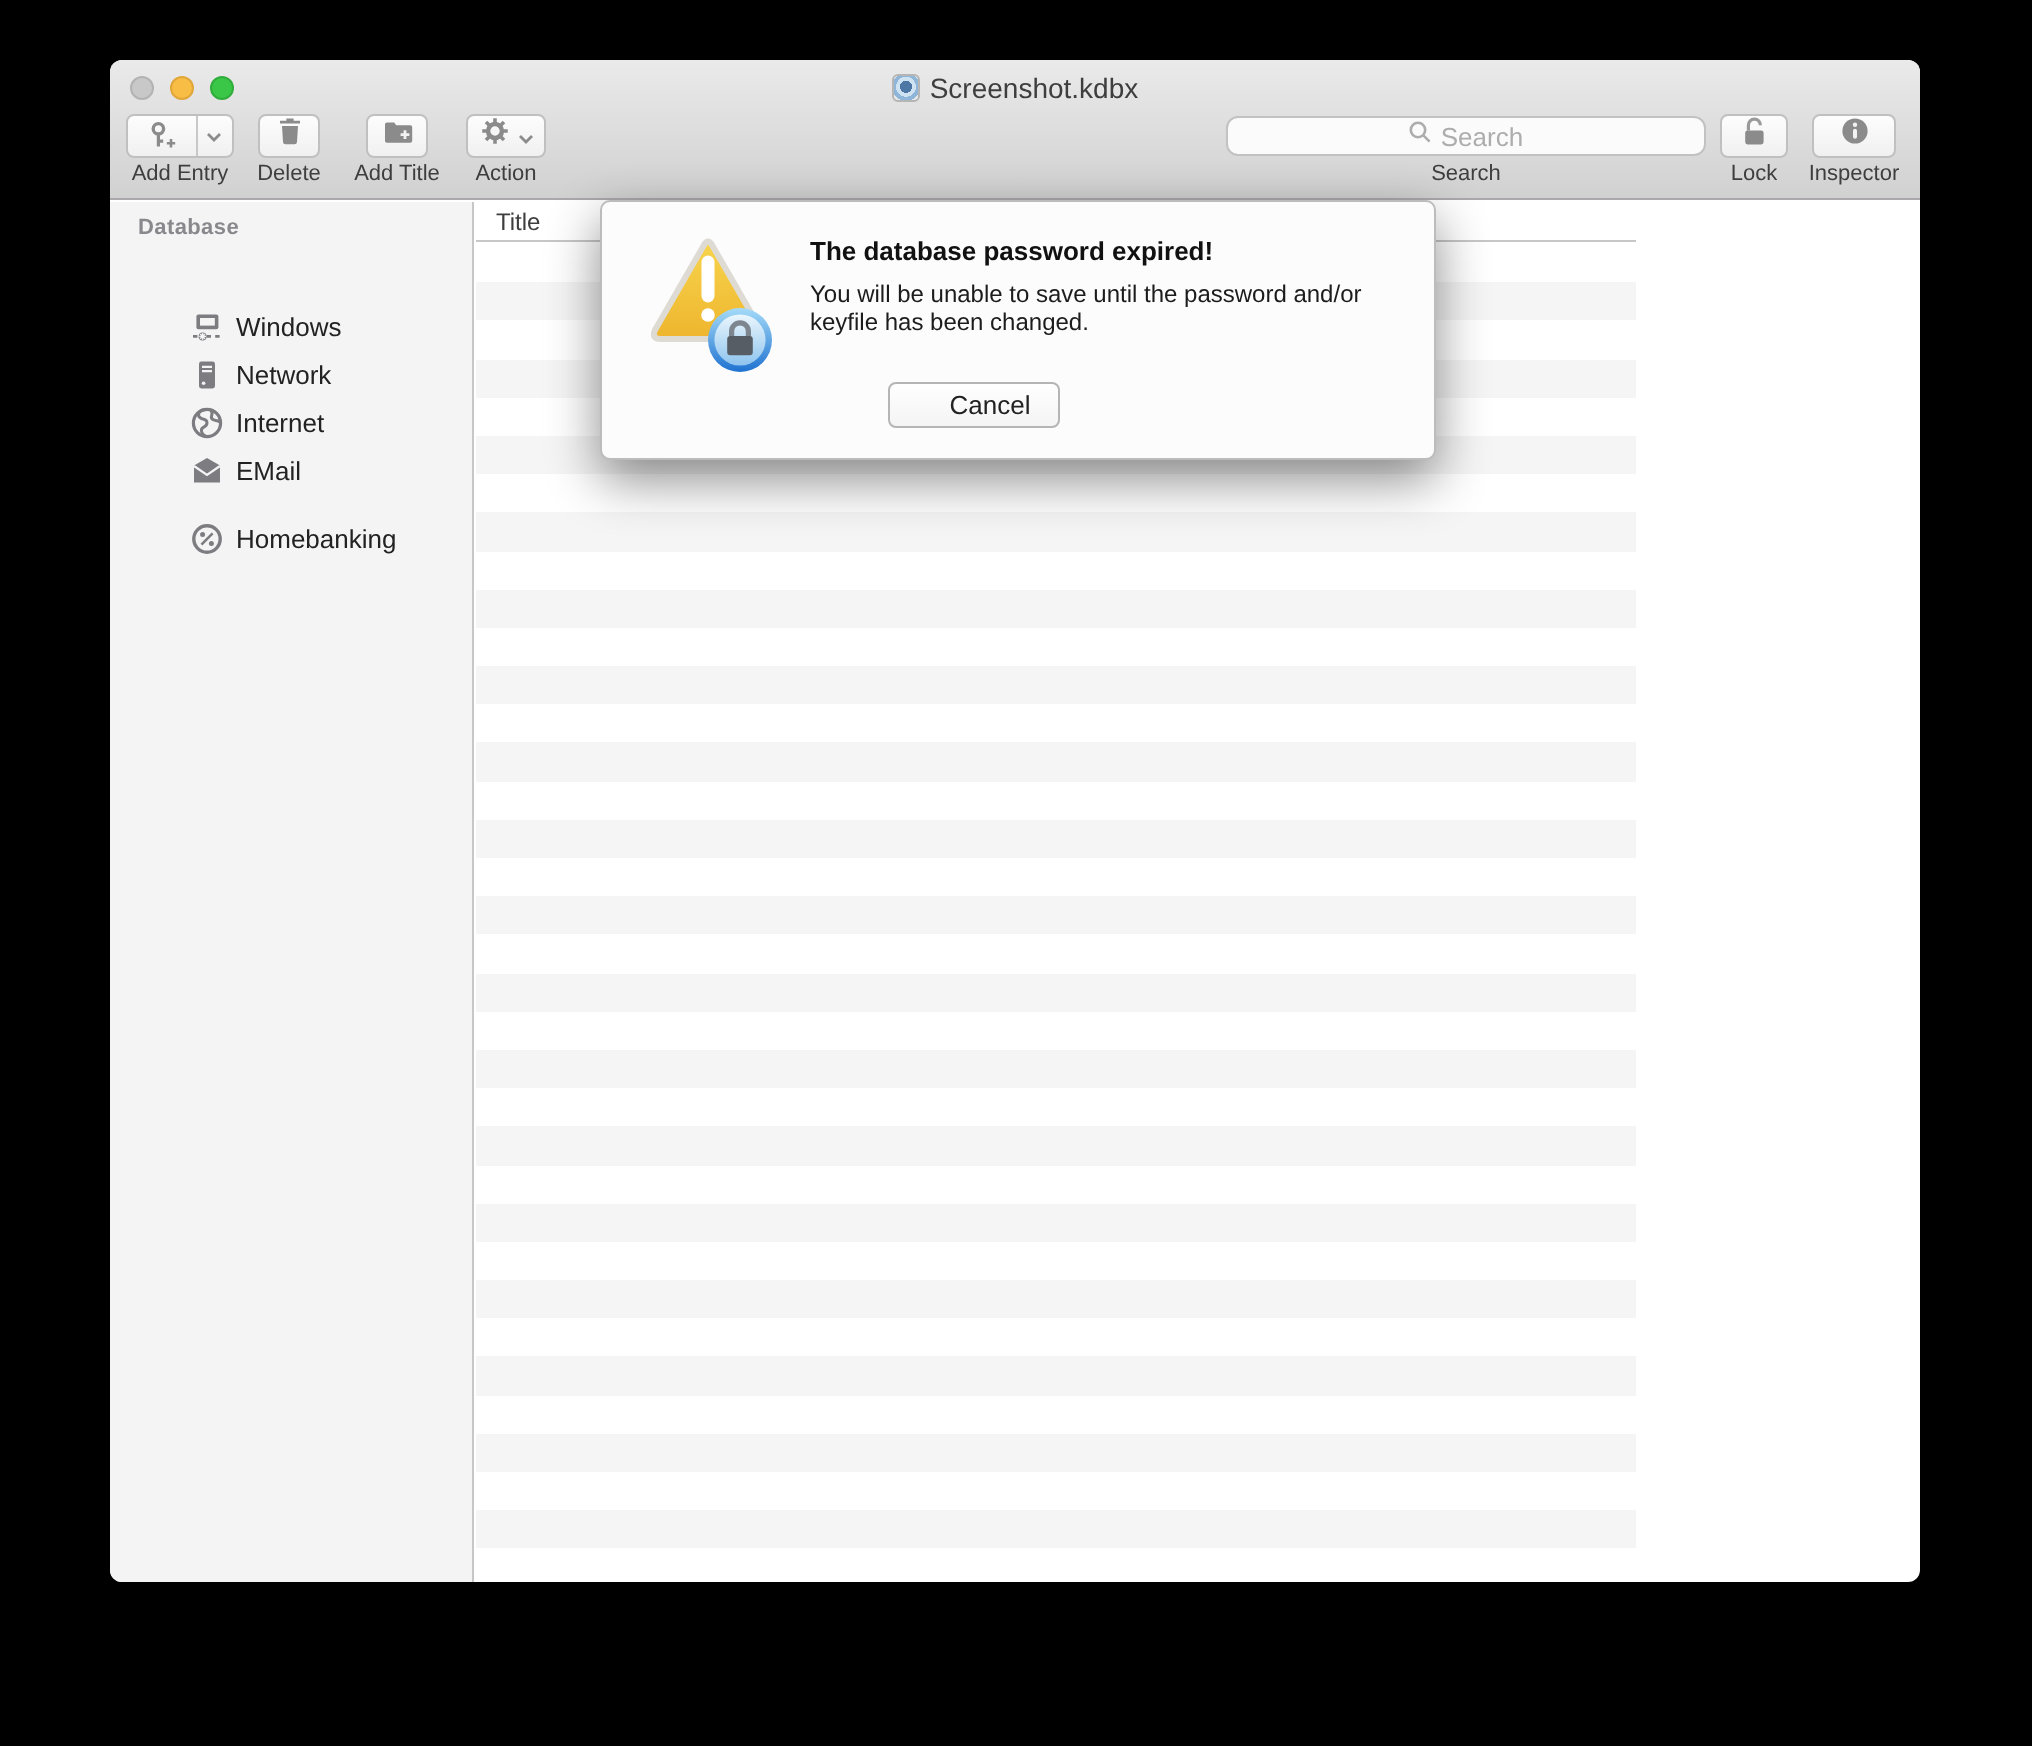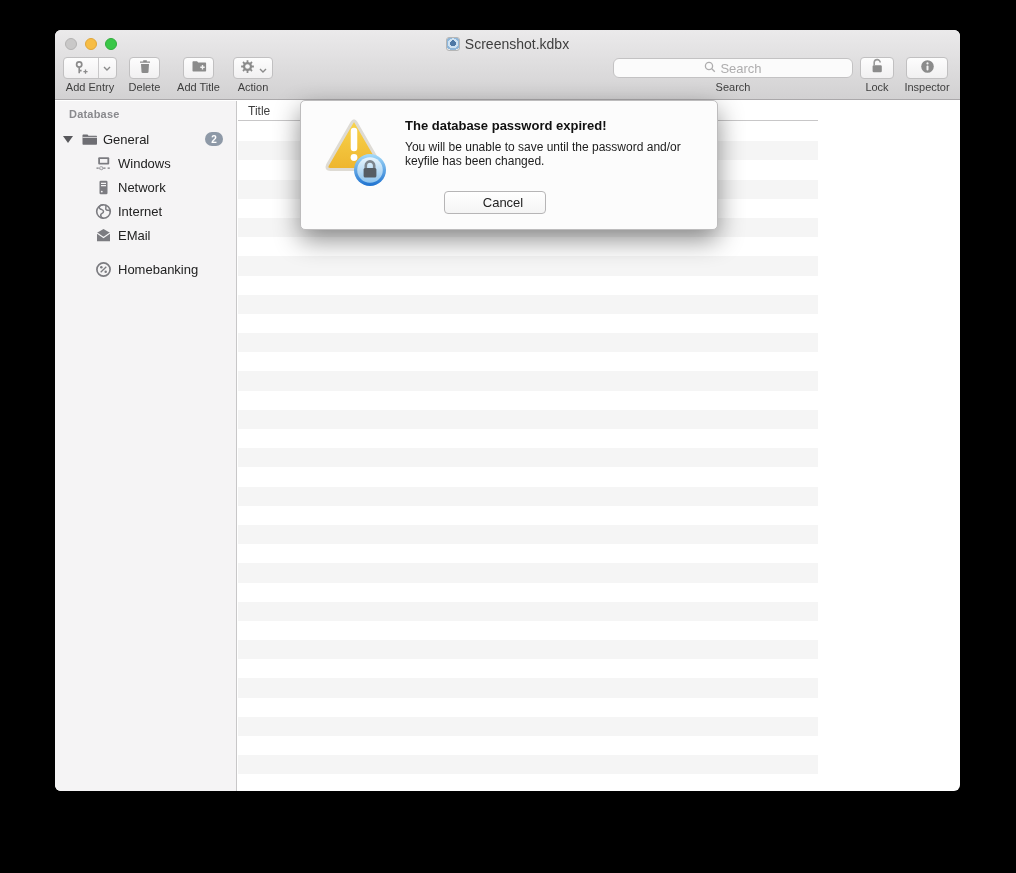--- a/index.html
+++ b/index.html
@@ -65,21 +65,21 @@
     background:#fcfcfc; border:1px solid #bdbcbd; border-radius:5px;
     box-shadow:0 10px 26px rgba(0,0,0,.45); z-index:5;
   }
   .sheet-icon { position:absolute; left:20px; top:15px; width:70px; height:76px; }
   .sheet-title { position:absolute; left:104px; top:17px; font-size:13px; font-weight:bold; color:#111; }
   .sheet-msg { position:absolute; left:104px; top:39px; width:306px; font-size:12px; line-height:14px; color:#1c1c1c; }
   .btn {
     position:absolute; top:90px; height:23px; border-radius:4px; font-size:13px;
     display:flex; align-items:center; justify-content:center; cursor:default;
   }
-  .btn.cancel { left:143px; width:102px; background:linear-gradient(#fff,#f4f4f4); border:1px solid #b6b5b6; color:#222;padding-left:16px; }
+  .btn.cancel { left:143px; width:86px; background:linear-gradient(#fff,#f4f4f4); border:1px solid #b6b5b6; color:#222;padding-left:16px; }
   .btn.primary { left:240px; width:158px; background:linear-gradient(#5ba7f8,#2671ef); border:1px solid #2364d6; color:#fff; }
 </style>
 </head>
 <body>
 
 <div class="window">
 
   <div class="header">
     <div class="lights">
       <div class="light close"></div>
@@ -176,31 +176,20 @@
           <circle cx="7.5" cy="4.4" r="1.1" fill="#f2f2f2"></circle>
           <rect x="6.5" y="6.4" width="2" height="5" rx="1" fill="#f2f2f2"></rect>
         </svg>
       </span>
     </div>
     <div class="tb-label" style="left:837px;">Inspector</div>
   </div>
 
   <div class="sidebar">
     <div class="sb-header">Database</div>
-    <div class="sb-row" style="top:26px;">
-      <span class="disclosure" style="top:9px;"></span>
-      <span class="icon16" style="left:26px;">
-        <svg width="17" height="17" viewBox="0 0 17 17">
-          <path d="M1.5 4.4c0-.6.4-1 1-1h4l1 1.4h7.5c.6 0 1 .4 1 1v7c0 .6-.4 1-1 1H2.5c-.6 0-1-.4-1-1z" fill="#6e6e73"></path>
-          <path d="M1.5 6.4h14.5" stroke="#f5f4f5" stroke-width="0.8"></path>
-        </svg>
-      </span>
-      <span class="sb-label" style="margin-left:48px;">General</span>
-      <span class="badge">2</span>
-    </div>
     <div id="sb-children">
         <div class="sb-row" style="top: 50px;">
           <span class="icon16" style="left: 40px;"><svg width="17" height="17" viewBox="0 0 17 17">
               <rect x="3.2" y="2.2" width="11" height="7.4" rx="1" fill="#7c7c81"></rect>
               <rect x="5" y="4" width="7.4" height="3.8" fill="#f5f4f5"></rect>
               <path d="M1.5 13.2h3.4M8.3 13.2h2.6M12.6 13.2h2.8" stroke="#7c7c81" stroke-width="1.3" stroke-dasharray="2.2 1.4"></path>
               <circle cx="6.3" cy="13.2" r="2" fill="#7c7c81"></circle>
               <path d="M6.3 11.5v3.4M4.6 13.2h3.4M5.1 12l2.4 2.4M7.5 12l-2.4 2.4" stroke="#f5f4f5" stroke-width="0.7"></path>
             </svg></span>
           <span class="sb-label" style="margin-left: 63px;">Windows</span>

